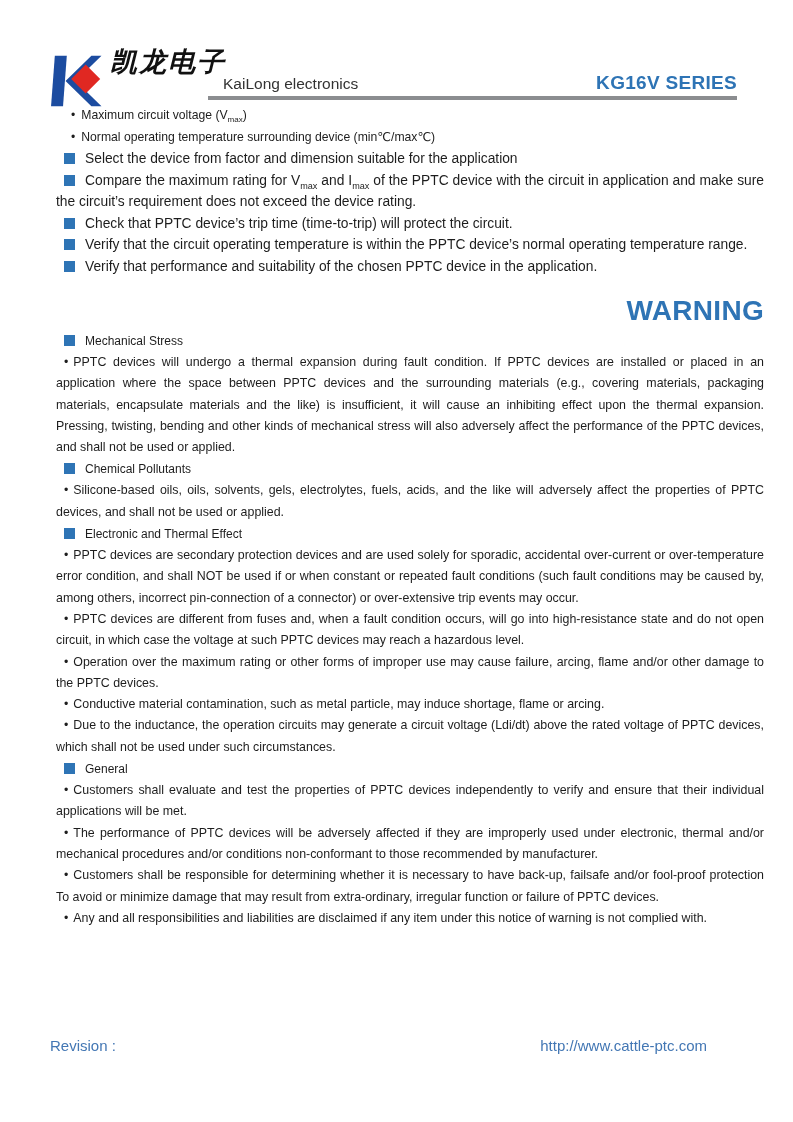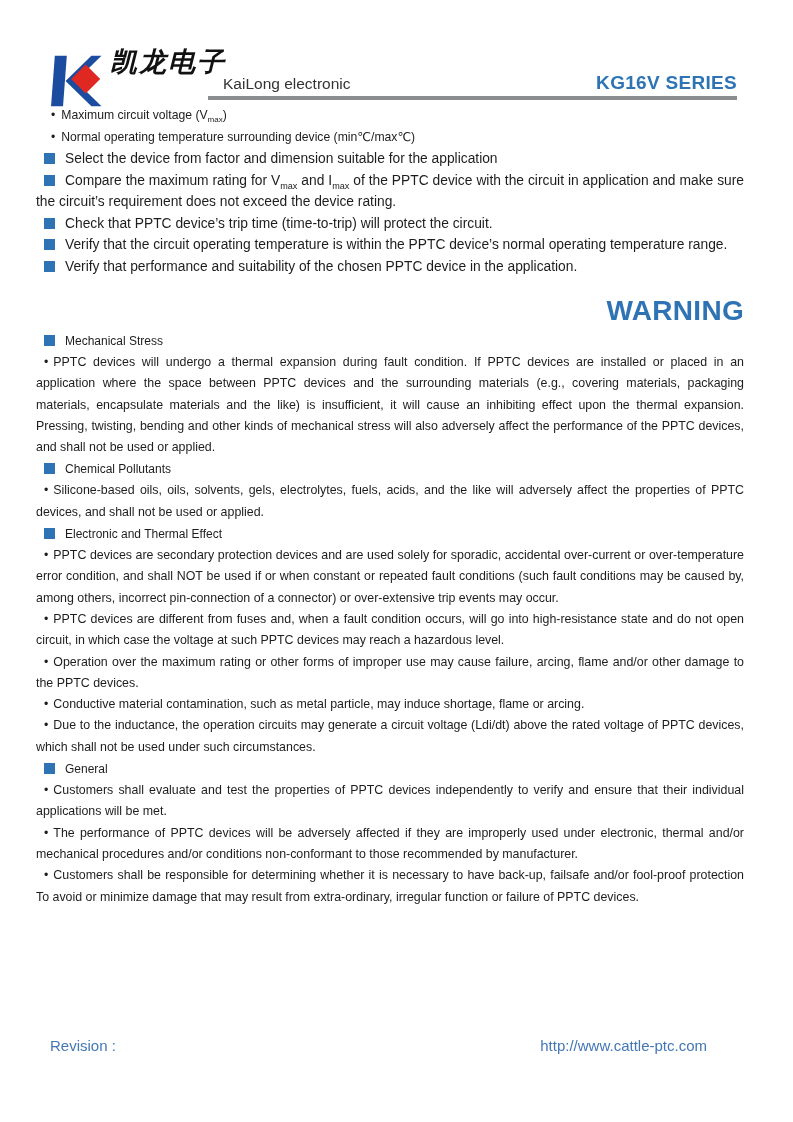--- a/index.html
+++ b/index.html
@@ -28,21 +28,21 @@
   .series-title{
     position:absolute;right:56px;top:72px;
     font-size:19px;font-weight:bold;color:var(--accent_blue);
     letter-spacing:0.3px;white-space:nowrap;text-align:center;
   }
   .header-rule{
     position:absolute;left:208px;right:56px;top:96px;height:4px;
     background:var(--rule_gray);
   }
   
-  .content{position:absolute;left:36px;top:104px;width:708px;}
+  .content{position:absolute;left:56px;top:104px;width:708px;}
   .small-item{font-size:12.2px;line-height:22px;padding-left:15px;}
   .small-item .dot{margin-right:6px;}
   .sq-item{font-size:13.8px;line-height:21.5px;text-indent:8px;text-align:justify;}
   .sq{
     display:inline-block;width:11px;height:11px;
     background:var(--accent_blue);
     margin-right:10px;vertical-align:-1px;
   }
   .warning-title{
     color:var(--accent_blue);
@@ -69,21 +69,21 @@
 <body>
 
 <div class="page">
 
   <svg class="logo-svg" viewBox="0 0 92 84" aria-hidden="true">
     <polygon points="72,2 88,2 47,42 88,82 72,82 31,42" fill="#1c4ca0"></polygon>
     <polygon points="14,2 33,2 27,82 8,82" fill="#1c4ca0"></polygon>
     <polygon points="63,16 86,39 63,62 40,39" fill="#e02822"></polygon>
   </svg>
   <div class="brand-cn">凯龙电子</div>
-  <div class="brand-en">KaiLong electronic</div>
+  <div class="brand-en">KaiLong electronics</div>
   <div class="series-title">KG16V SERIES</div>
   <div class="header-rule"></div>
 
   <main class="content">
     <div id="small-list">
         <div class="small-item"><span class="dot">•</span><span>Maximum circuit voltage (V<sub class="subs">max</sub>)</span></div>
         <div class="small-item"><span class="dot">•</span><span>Normal operating temperature surrounding device (min℃/max℃)</span></div>
       </div>
     <div id="square-list">
         <div class="sq-item"><span class="sq"></span><span>Select the device from factor and dimension suitable for the application</span></div>
@@ -101,19 +101,20 @@
         <div class="sec-heading"><span class="sq"></span><span>Electronic and Thermal Effect</span></div>
         <div class="para"><span class="dot">•</span><span>PPTC devices are secondary protection devices and are used solely for sporadic, accidental over-current or over-temperature error condition, and shall NOT be used if or when constant or repeated fault conditions (such fault conditions may be caused by, among others, incorrect pin-connection of a connector) or over-extensive trip events may occur.</span></div>
         <div class="para"><span class="dot">•</span><span>PPTC devices are different from fuses and, when a fault condition occurs, will go into high-resistance state and do not open circuit, in which case the voltage at such PPTC devices may reach a hazardous level.</span></div>
         <div class="para"><span class="dot">•</span><span>Operation over the maximum rating or other forms of improper use may cause failure, arcing, flame and/or other damage to the PPTC devices.</span></div>
         <div class="para"><span class="dot">•</span><span>Conductive material contamination, such as metal particle, may induce shortage, flame or arcing.</span></div>
         <div class="para"><span class="dot">•</span><span>Due to the inductance, the operation circuits may generate a circuit voltage (Ldi/dt) above the rated voltage of PPTC devices, which shall not be used under such circumstances.</span></div>
         <div class="sec-heading"><span class="sq"></span><span>General</span></div>
         <div class="para"><span class="dot">•</span><span>Customers shall evaluate and test the properties of PPTC devices independently to verify and ensure that their individual applications will be met.</span></div>
         <div class="para"><span class="dot">•</span><span>The performance of PPTC devices will be adversely affected if they are improperly used under electronic, thermal and/or mechanical procedures and/or conditions non-conformant to those recommended by manufacturer.</span></div>
         <div class="para"><span class="dot">•</span><span>Customers shall be responsible for determining whether it is necessary to have back-up, failsafe and/or fool-proof protection To avoid or minimize damage that may result from extra-ordinary, irregular function or failure of PPTC devices.</span></div>
+        <div class="para"><span class="dot">•</span><span>Any and all responsibilities and liabilities are disclaimed if any item under this notice of warning is not complied with.</span></div>
       </div>
   </main>
 
   <div class="footer-revision">Revision :</div>
   <a class="footer-url" href="#">http://www.cattle-ptc.com</a>
 
 </div>
 
 </body></html>

